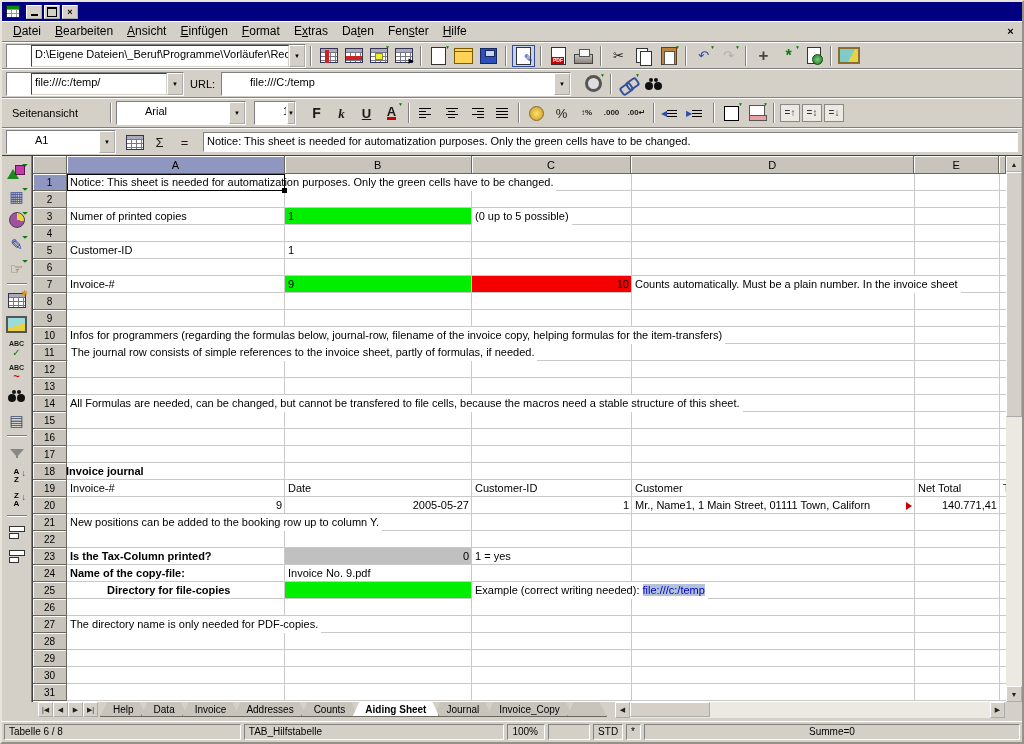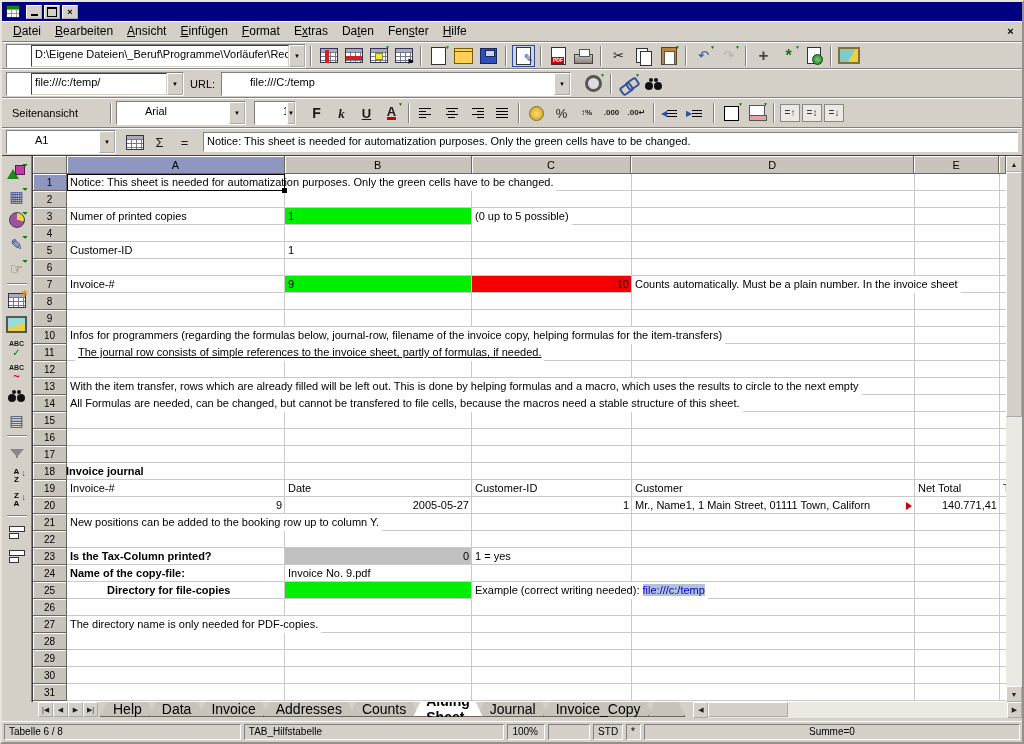--- a/index.html
+++ b/index.html
@@ -167,21 +167,21 @@
   .vscroll { position:absolute; right:0; top:0; width:16px; height:546px; background:#ece9e2; }
   .sc-btn { width:16px; height:16px; background:#d4d0c8; border:1px outset #fff; font-size:7px;
     display:flex; align-items:center; justify-content:center; color:#222; }
   .vthumb { position:absolute; left:0; top:16px; width:16px; height:245px; background:#d4d0c8; border:1px outset #fff; }
   .vscroll .down { position:absolute; bottom:0; }
   
   .tabrow { position:absolute; left:0; top:700px; right:0; height:17px; background:#d4d0c8;
     display:flex; align-items:flex-start; }
   .tabnav { display:flex; margin-left:36px; }
   .tabnav .sc-btn { width:15px; height:15px; }
-  .tab { height:15px; padding:1px 12px; font-size:14px; background:#c8c4bc; border:1px solid #6a675f;
+  .tab { height:15px; padding:1px 12px; font-size:10px; background:#c8c4bc; border:1px solid #6a675f;
     border-top:none; clip-path:polygon(7px 0, calc(100% - 7px) 0, 100% 100%, 0 100%);
     display:flex; align-items:center; margin-left:-6px; }
   .tab.active { background:#fff; font-weight:bold; z-index:2; position:relative; }
   .tab.stub { width:40px; }
   .hscroll { display:flex; margin-left:8px; position:relative; width:390px; height:16px; background:#ece9e2; }
   .hthumb { width:80px; height:15px; background:#d4d0c8; border:1px outset #fff; }
   .hsp { flex:1; }
   
   .statusbar { position:absolute; left:0; top:719px; right:0; height:21px; background:#d4d0c8;
     border-top:1px solid #fff; display:flex; align-items:center; padding:0 2px; gap:3px; }
@@ -577,40 +577,39 @@
           <span class="celltext ovf" style="left: 34px; max-width: 940px;">Infos for programmers (regarding the formulas below, journal-row, filename of the invoice copy, helping formulas for the item-transfers)</span>
         </div>
         <div class="srow">
           <div class="rowh">11</div>
           <div class="cellbase" style="width: 218px;"></div>
           <div class="cellbase" style="width: 187px;"></div>
           <div class="cellbase" style="width: 160px;"></div>
           <div class="cellbase" style="width: 283px;"></div>
           <div class="cellbase" style="width: 85px;"></div>
           <div class="cellbase" style="width: 7px;"></div>
-          <span class="celltext ovf" style="left: 42px; max-width: 940px; text-decoration: underline;">The journal row consists of simple references to the invoice sheet, partly of formulas, if needed.</span>
+          <span class="celltext ovf" style="left: 35px; max-width: 940px;">The journal row consists of simple references to the invoice sheet, partly of formulas, if needed.</span>
         </div>
         <div class="srow">
           <div class="rowh">12</div>
           <div class="cellbase" style="width: 218px;"></div>
           <div class="cellbase" style="width: 187px;"></div>
           <div class="cellbase" style="width: 160px;"></div>
           <div class="cellbase" style="width: 283px;"></div>
           <div class="cellbase" style="width: 85px;"></div>
           <div class="cellbase" style="width: 7px;"></div>
         </div>
         <div class="srow">
           <div class="rowh">13</div>
           <div class="cellbase" style="width: 218px;"></div>
           <div class="cellbase" style="width: 187px;"></div>
           <div class="cellbase" style="width: 160px;"></div>
           <div class="cellbase" style="width: 283px;"></div>
           <div class="cellbase" style="width: 85px;"></div>
           <div class="cellbase" style="width: 7px;"></div>
-          <span class="celltext ovf" style="left: 34px; max-width: 940px;">With the item transfer, rows which are already filled will be left out. This is done by helping formulas and a macro, which uses the results to circle to the next empty</span>
         </div>
         <div class="srow">
           <div class="rowh">14</div>
           <div class="cellbase" style="width: 218px;"></div>
           <div class="cellbase" style="width: 187px;"></div>
           <div class="cellbase" style="width: 160px;"></div>
           <div class="cellbase" style="width: 283px;"></div>
           <div class="cellbase" style="width: 85px;"></div>
           <div class="cellbase" style="width: 7px;"></div>
           <span class="celltext ovf" style="left: 34px; max-width: 940px;">All Formulas are needed, can be changed, but cannot be transfered to file cells, because the macros need a stable structure of this sheet.</span>

